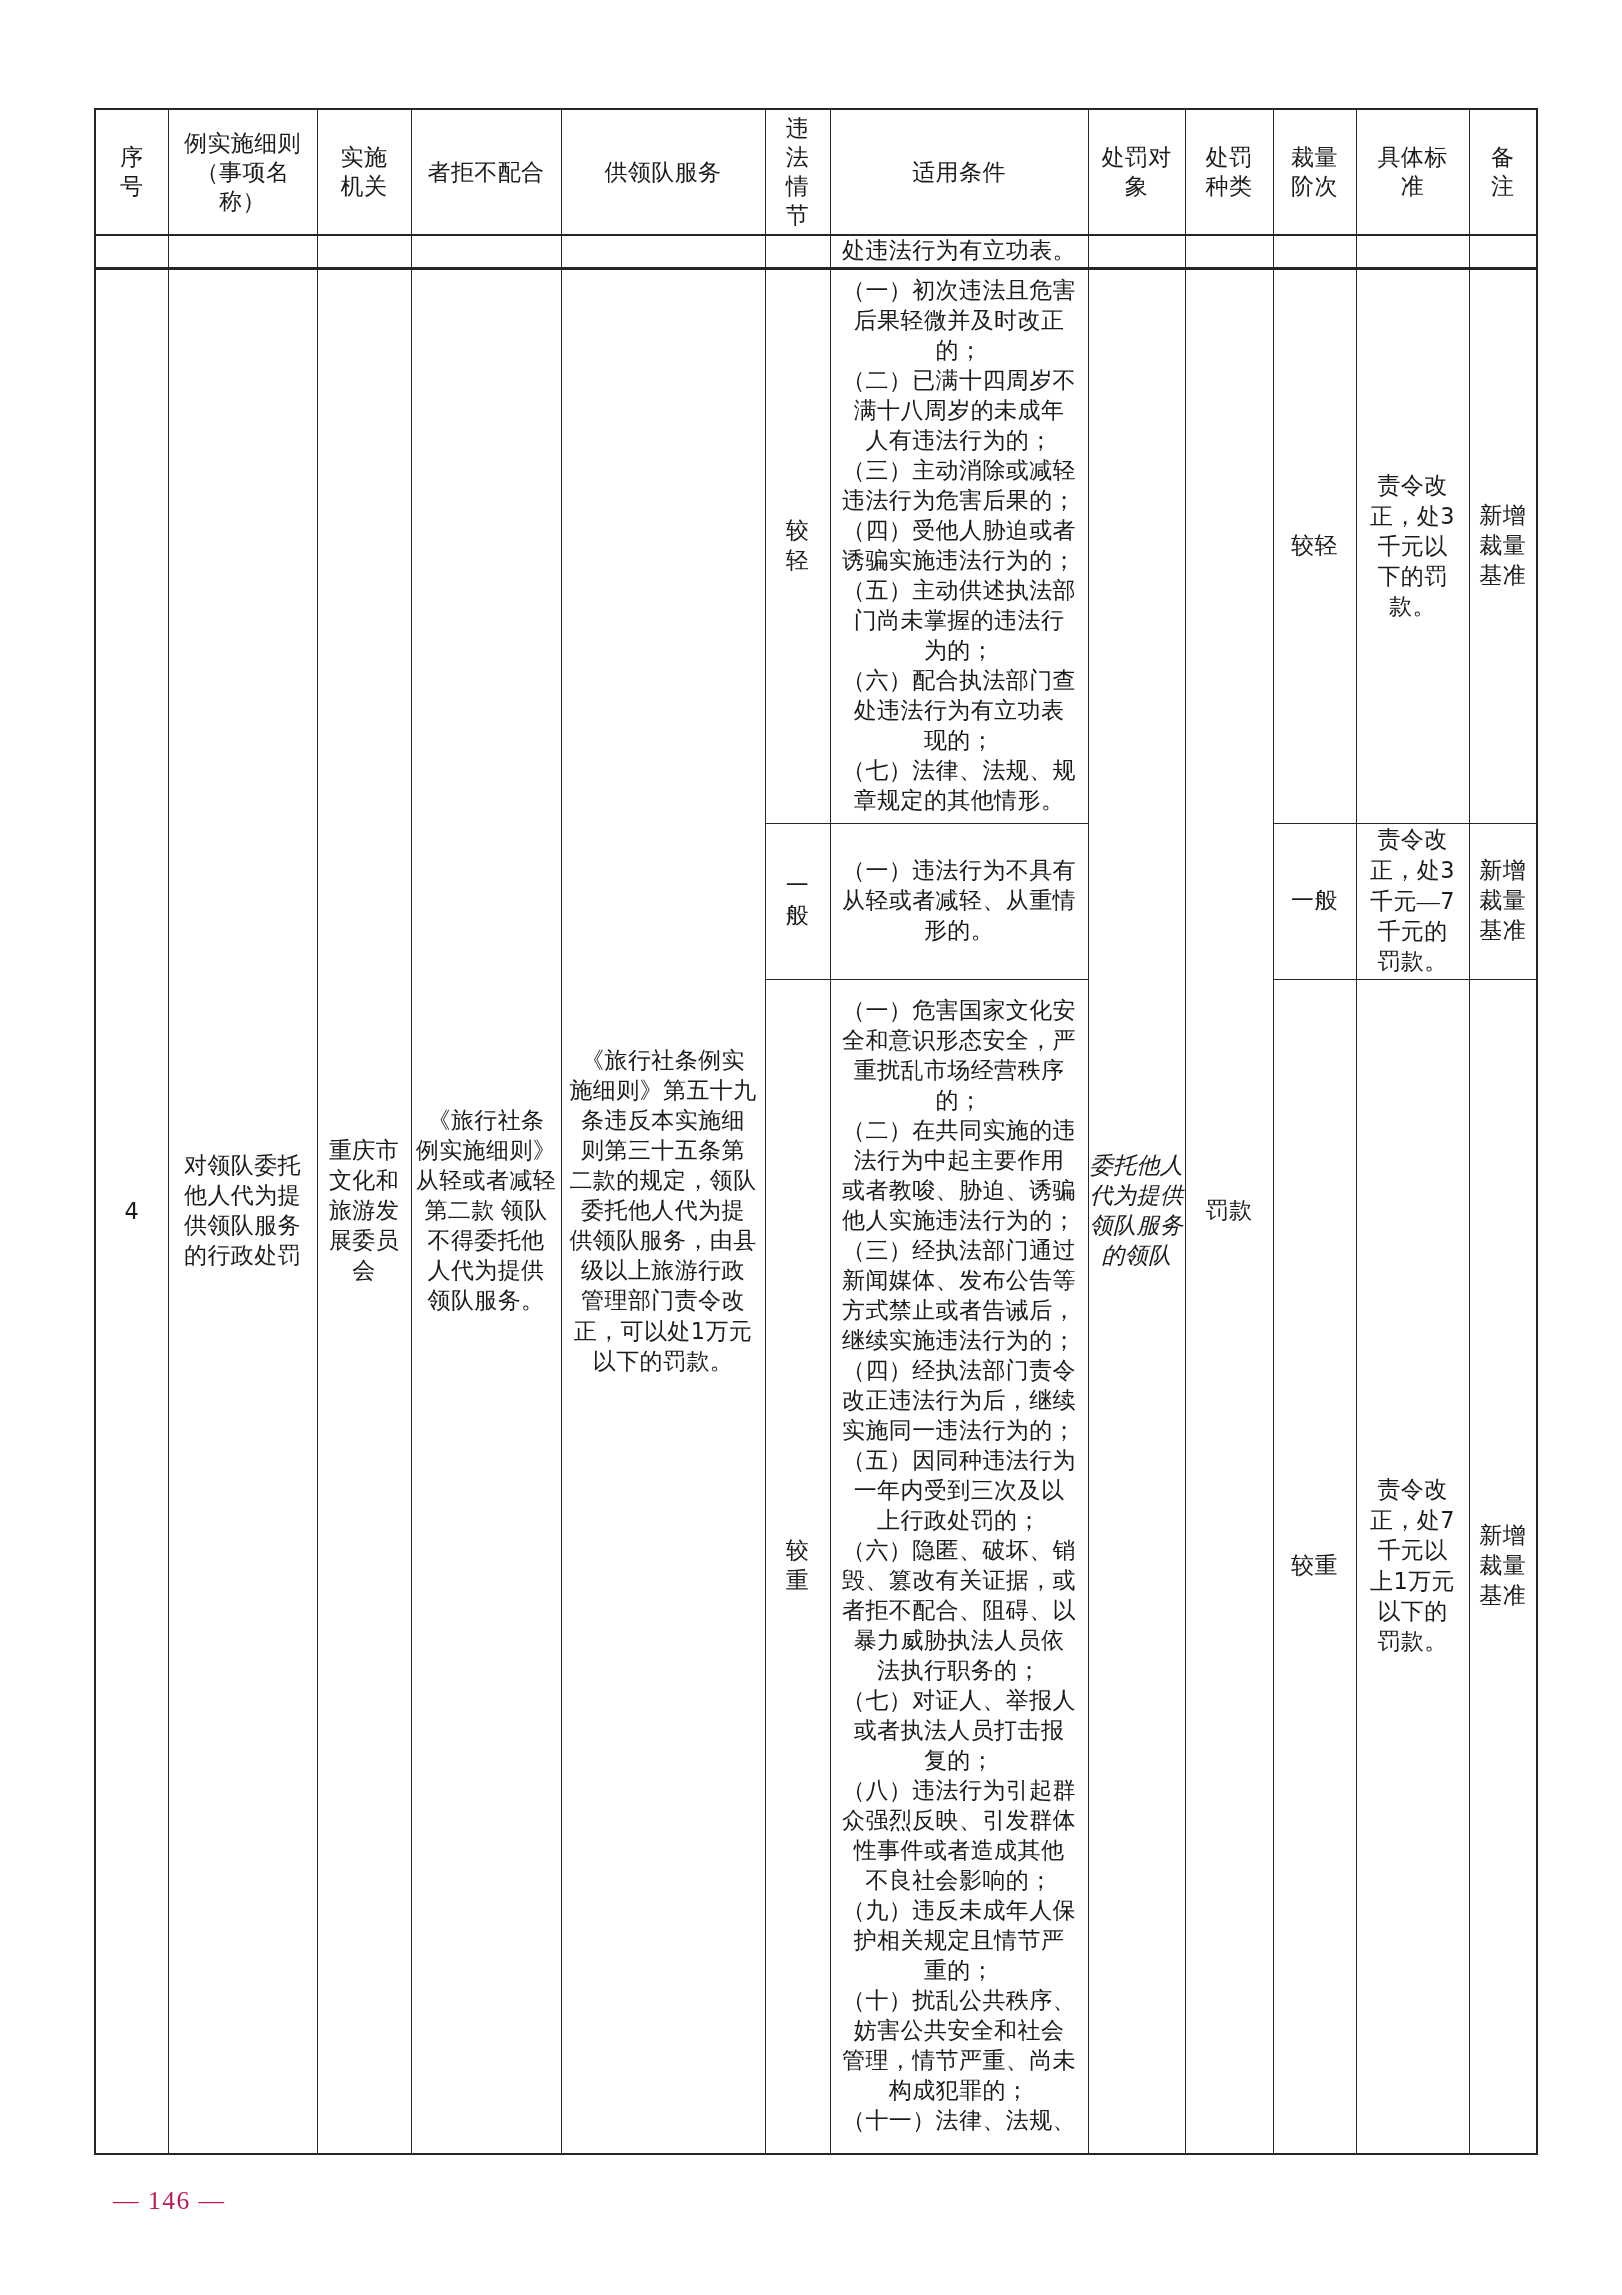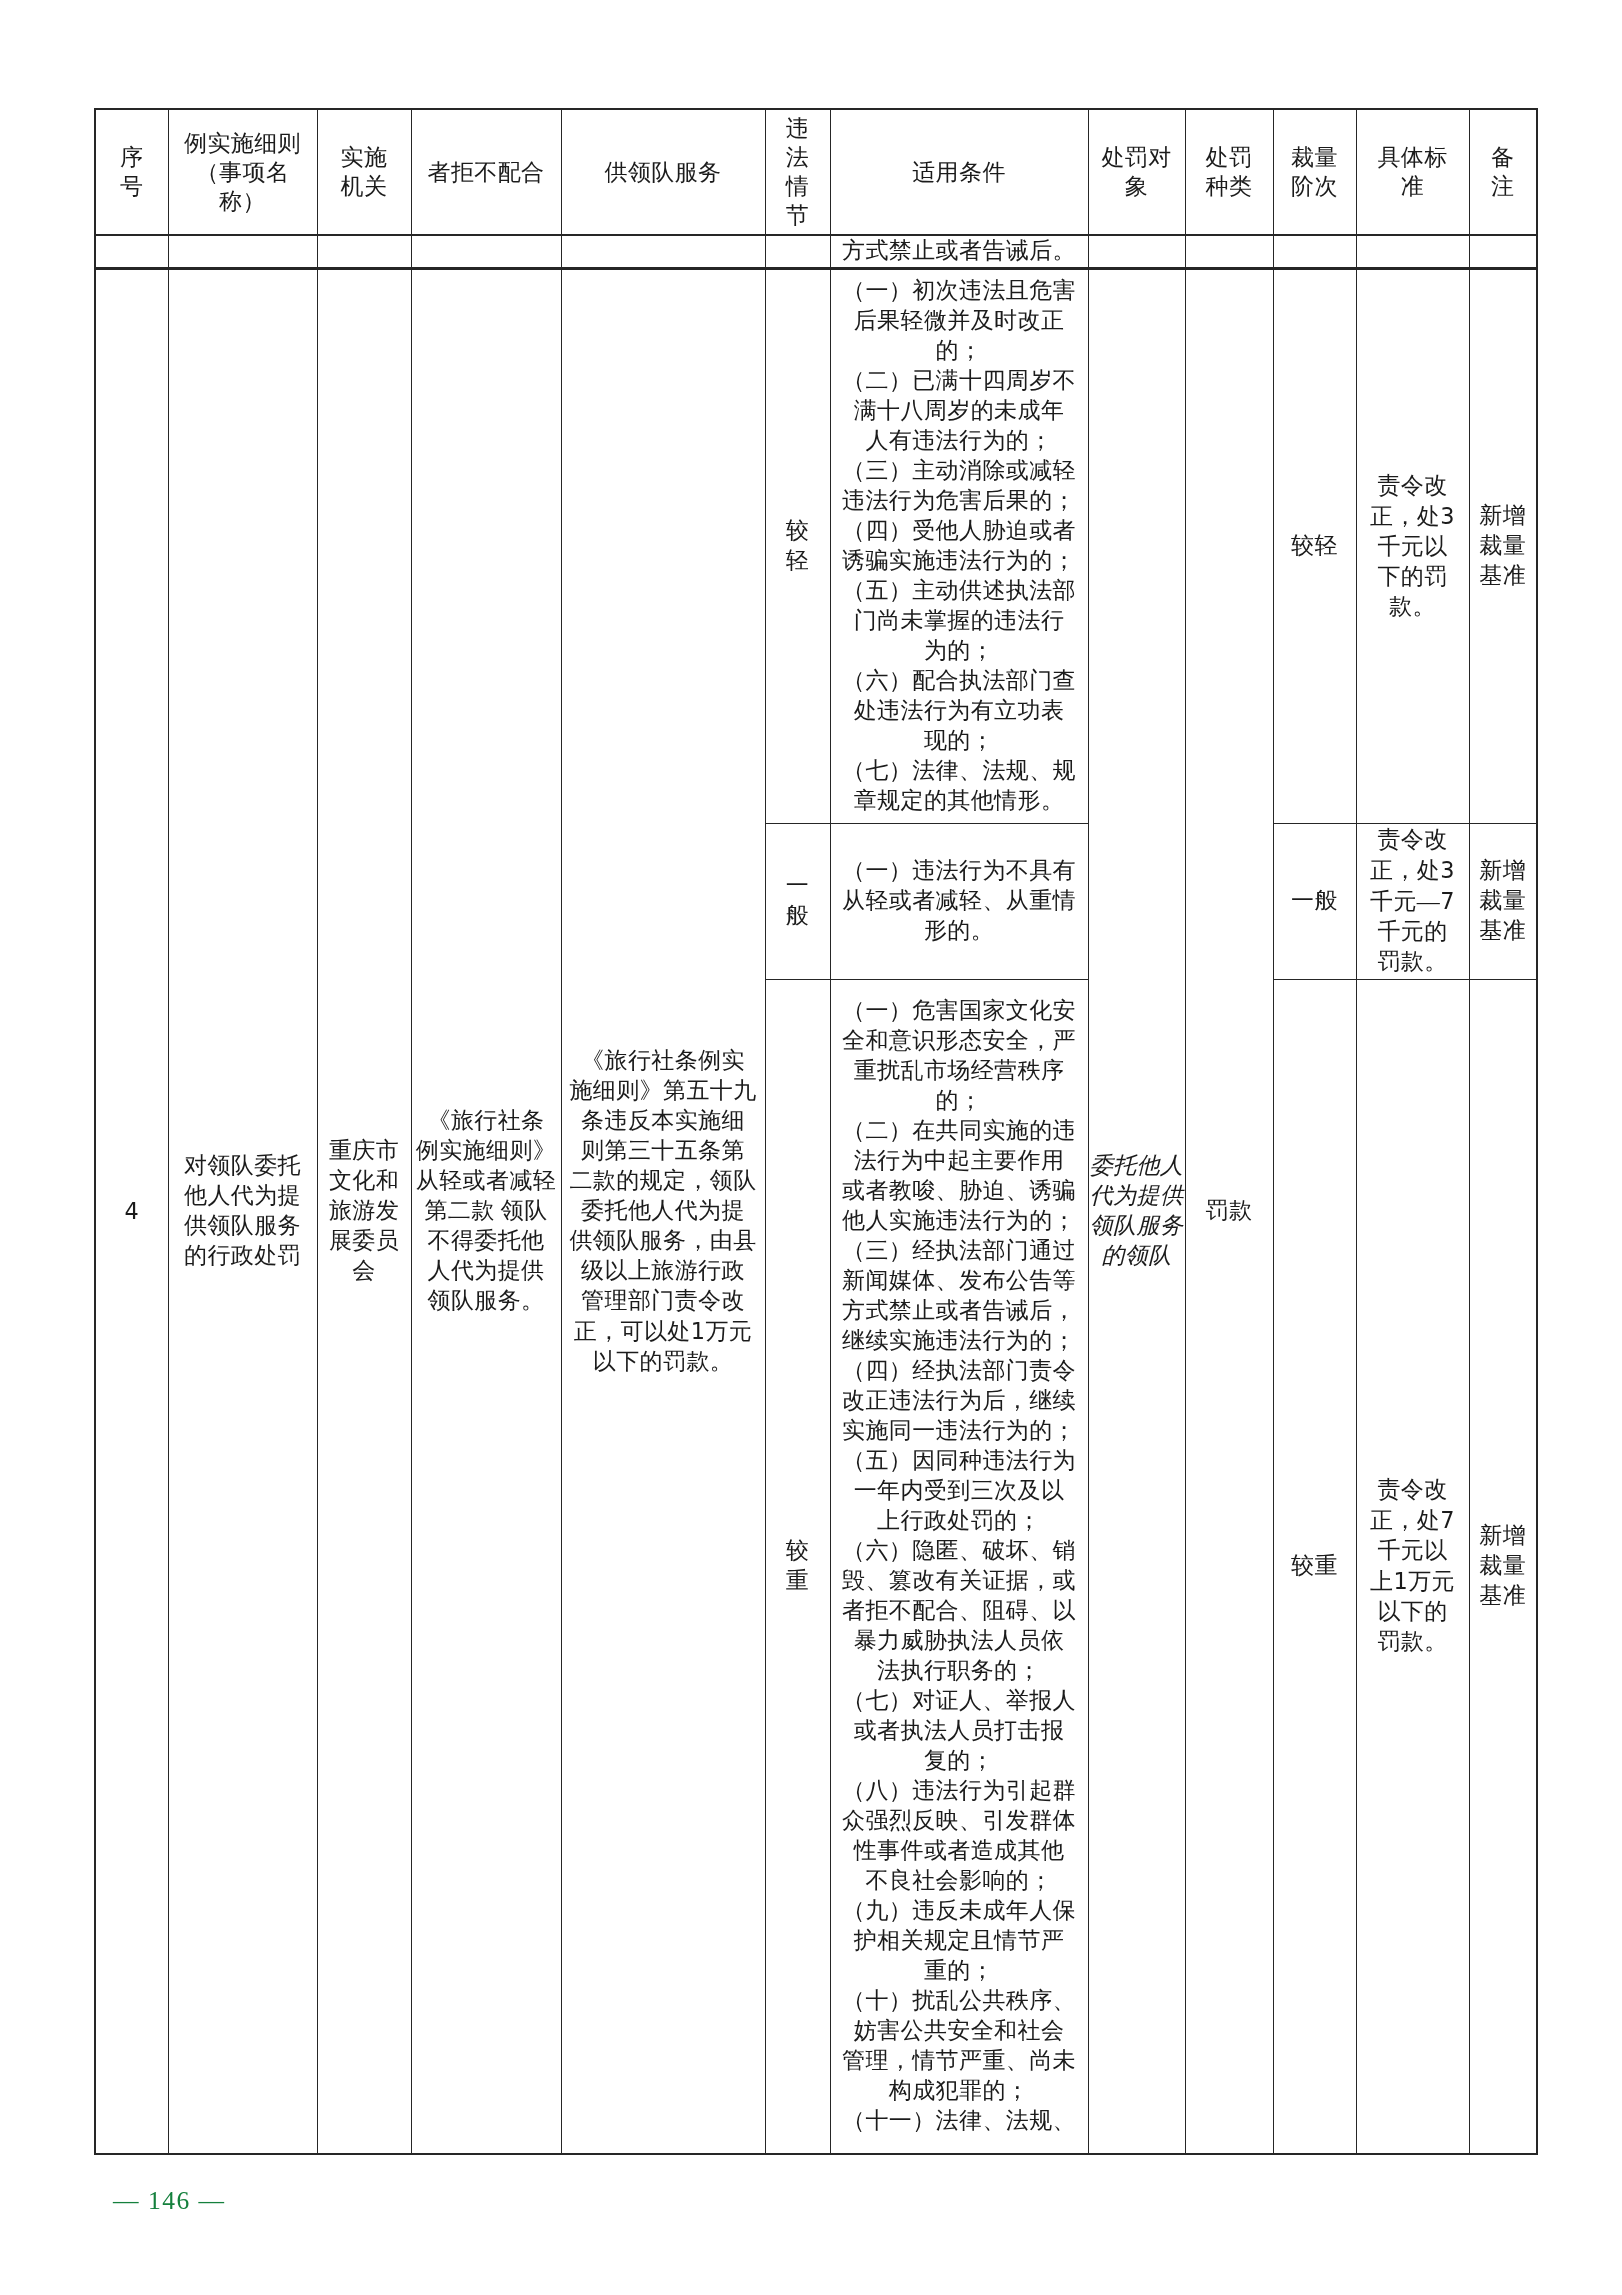--- a/index.html
+++ b/index.html
@@ -43,21 +43,21 @@
   td.std{text-align:left;padding:0 5.4px;}
 
   td .digit, th .digit{
     font-family:"DejaVu Sans","Liberation Sans",sans-serif;
     font-size:22.4px;
   }
   .page-footer{
     position:absolute;left:113px;top:2186px;
     font-size:25.5px;
     letter-spacing:1.5px;
-    color:#15803d;
+    color:#be185d;
     white-space:pre;
   }
   .page-footer .digit{font-family:inherit;font-size:inherit;}
 </style>
 </head>
 <body>
 
 <div class="sheet">
 
   <table class="law">
@@ -104,21 +104,21 @@
 注</th>
     </tr>
 
     <tr class="stub" style="height:33px">
       <td></td>
       <td></td>
       <td></td>
       <td></td>
       <td></td>
       <td></td>
-      <td class="al pad10">方式禁止或者告诫后。</td>
+      <td class="al pad10">处违法行为有立功表。</td>
       <td></td>
       <td></td>
       <td></td>
       <td></td>
       <td></td>
     </tr>
 
     <tr style="height:555px">
       <td rowspan="3"><span class="digit">4</span></td>
       <td rowspan="3" class="al pad12">对领队委托

